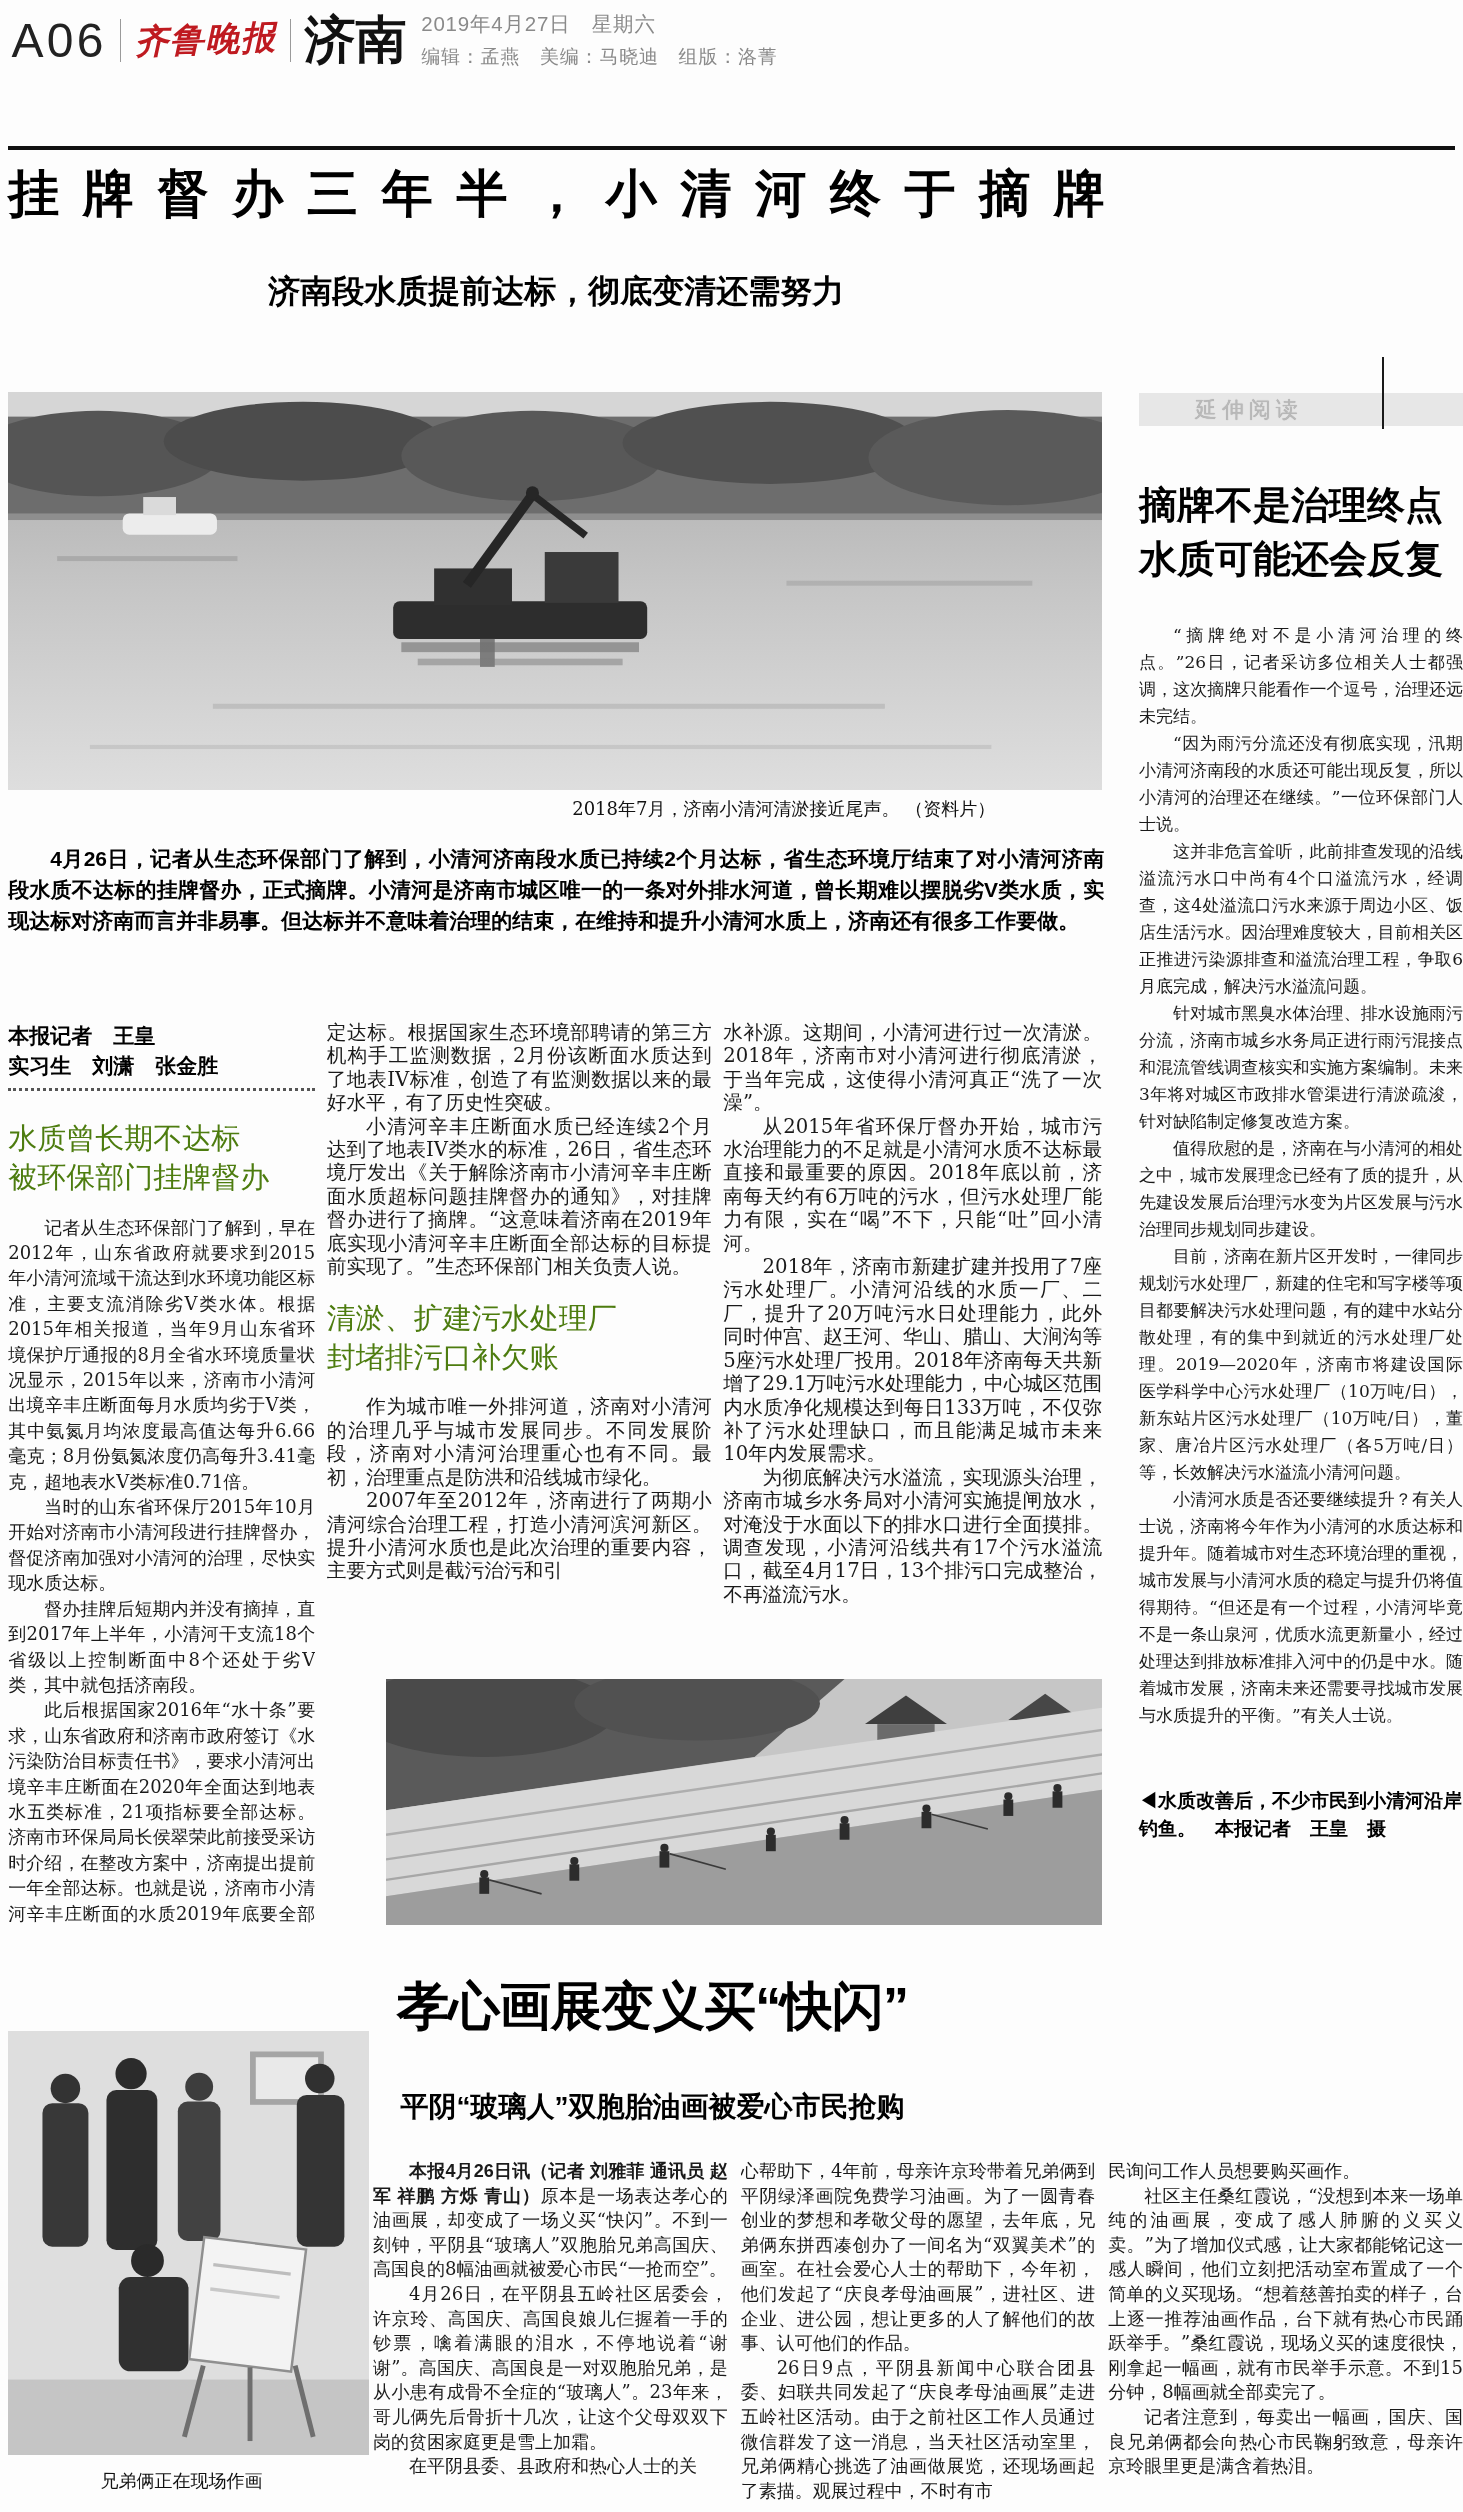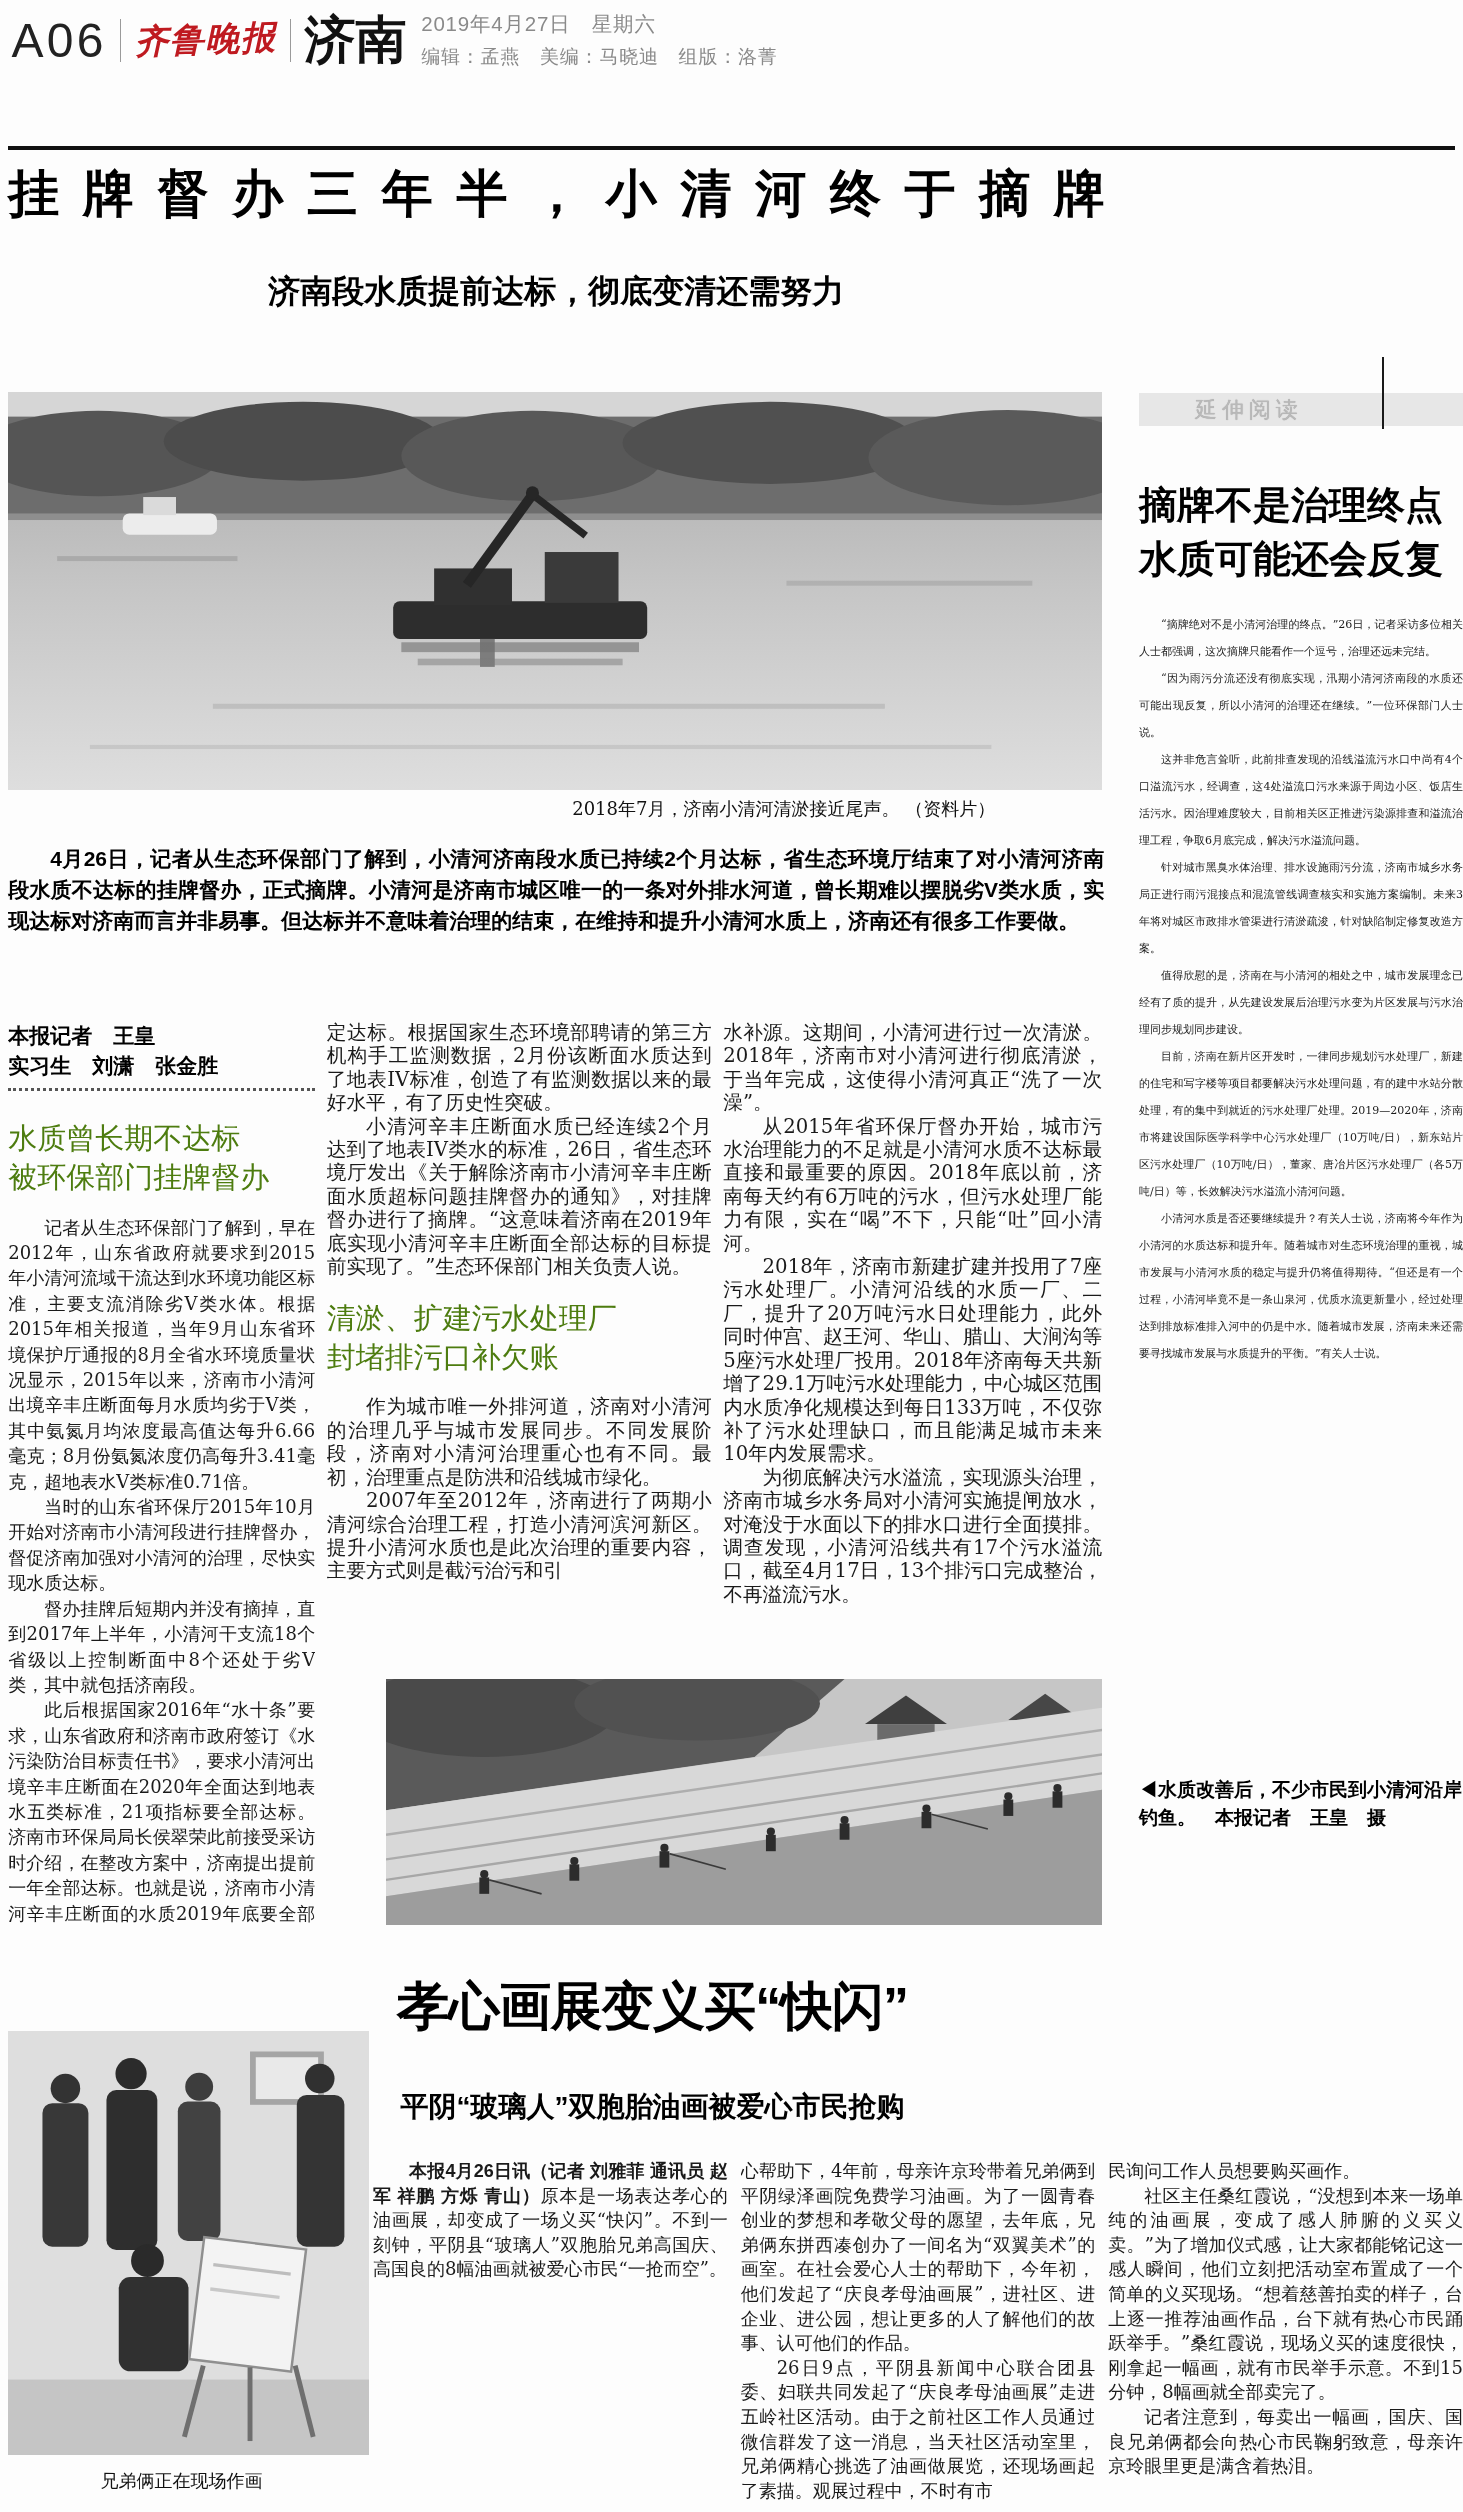--- a/index.html
+++ b/index.html
@@ -48,21 +48,21 @@
   .mcol2 .colhead{margin-top:21px;}
   .riverphoto{grid-column:2/4;grid-row:2;margin-left:59px;background:#c4c4c4;overflow:hidden;}
   
   .sidebar{left:1139px;top:393px;width:324px;height:1516px;}
   .sb-tag{position:relative;height:33px;background:#e7e7e7;display:flex;align-items:center;}
   .sb-tag .t{padding-left:56px;font-family:"Liberation Sans",sans-serif;font-size:22px;color:#b9b9b9;
     letter-spacing:4.9px;text-shadow:0 0 0.8px #999;}
   .sb-mark{position:absolute;right:79px;top:-36px;width:2.5px;height:72px;background:#1a1a1a;}
   .sb-title{margin-top:52px;font-family:"Liberation Sans",sans-serif;font-weight:900;font-size:38px;
     line-height:54px;color:#000;}
-  .sb-body{margin-top:25px;height:1144px;overflow:hidden;font-size:11px;line-height:27px;}
+  .sb-body{margin-top:36px;height:1144px;overflow:hidden;font-size:17px;line-height:27px;}
   .sb-body p{margin:0;text-indent:2em;text-align:justify;}
   .sb-cap{margin-top:21px;font-family:"Liberation Sans",sans-serif;font-weight:700;font-size:19px;
     line-height:28px;color:#000;}
   
   .btm-photo{left:8.2px;top:2031px;width:361px;height:424px;background:#d8d8d8;overflow:hidden;}
   .btm-photocap{left:1px;top:2469px;width:361px;text-align:center;font-size:18px;color:#111;}
   .btm-headline{left:377px;top:1972px;width:551px;text-align:center;font-family:"Liberation Sans",sans-serif;
     font-weight:900;font-size:52px;color:#000;letter-spacing:-0.8px;}
   .btm-subhead{left:377px;top:2088px;width:551px;text-align:center;font-family:"Liberation Sans",sans-serif;
     font-weight:700;font-size:28px;color:#000;}
@@ -249,20 +249,24 @@
       <line x1="295" y1="410" x2="295" y2="500" stroke="#6f6f6f" stroke-width="6"></line>
     </g>
   </svg>
 </div>
 <div class="abs btm-photocap">兄弟俩正在现场作画</div>
 <div class="abs btm-headline">孝心画展变义买“快闪”</div>
 <div class="abs btm-subhead">平阴“玻璃人”双胞胎油画被爱心市民抢购</div>
 <section class="abs btm-cols">
   <div class="bcol">
     <p><span class="intro">本报4月26日讯（记者 刘雅菲 通讯员 赵军 祥鹏 方烁 青山）</span><span>原本是一场表达孝心的油画展，却变成了一场义买“快闪”。不到一刻钟，平阴县“玻璃人”双胞胎兄弟高国庆、高国良的8幅油画就被爱心市民“一抢而空”。</span></p>
+    <div>
+        <p>4月26日，在平阴县五岭社区居委会，许京玲、高国庆、高国良娘儿仨握着一手的钞票，噙着满眼的泪水，不停地说着“谢谢”。高国庆、高国良是一对双胞胎兄弟，是从小患有成骨不全症的“玻璃人”。23年来，哥儿俩先后骨折十几次，让这个父母双双下岗的贫困家庭更是雪上加霜。</p>
+        <p>在平阴县委、县政府和热心人士的关</p>
+      </div>
   </div>
   <div class="bcol cont">
       <p>心帮助下，4年前，母亲许京玲带着兄弟俩到平阴绿泽画院免费学习油画。为了一圆青春创业的梦想和孝敬父母的愿望，去年底，兄弟俩东拼西凑创办了一间名为“双翼美术”的画室。在社会爱心人士的帮助下，今年初，他们发起了“庆良孝母油画展”，进社区、进企业、进公园，想让更多的人了解他们的故事、认可他们的作品。</p>
       <p>26日9点，平阴县新闻中心联合团县委、妇联共同发起了“庆良孝母油画展”走进五岭社区活动。由于之前社区工作人员通过微信群发了这一消息，当天社区活动室里，兄弟俩精心挑选了油画做展览，还现场画起了素描。观展过程中，不时有市</p>
     </div>
   <div class="bcol cont">
       <p>民询问工作人员想要购买画作。</p>
       <p>社区主任桑红霞说，“没想到本来一场单纯的油画展，变成了感人肺腑的义买义卖。”为了增加仪式感，让大家都能铭记这一感人瞬间，他们立刻把活动室布置成了一个简单的义买现场。“想着慈善拍卖的样子，台上逐一推荐油画作品，台下就有热心市民踊跃举手。”桑红霞说，现场义买的速度很快，刚拿起一幅画，就有市民举手示意。不到15分钟，8幅画就全部卖完了。</p>
       <p>记者注意到，每卖出一幅画，国庆、国良兄弟俩都会向热心市民鞠躬致意，母亲许京玲眼里更是满含着热泪。</p>
     </div>

